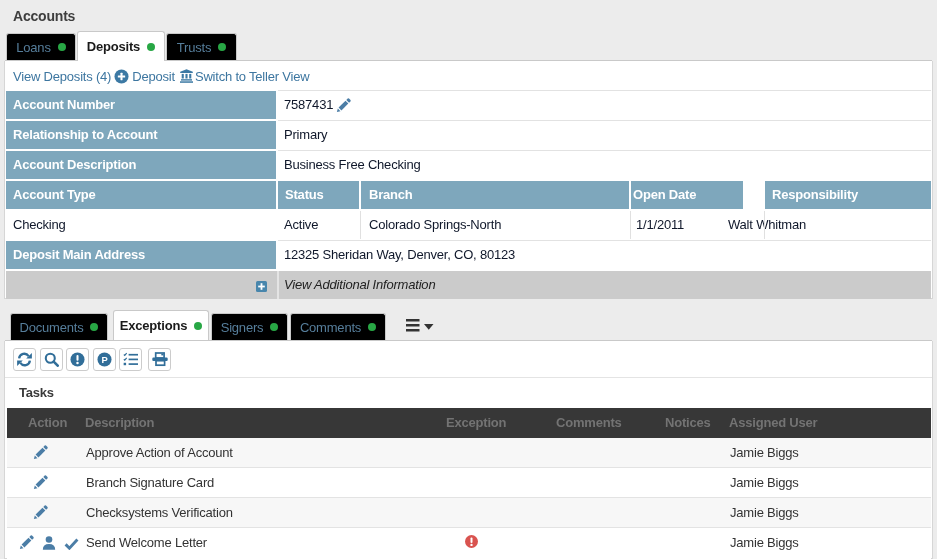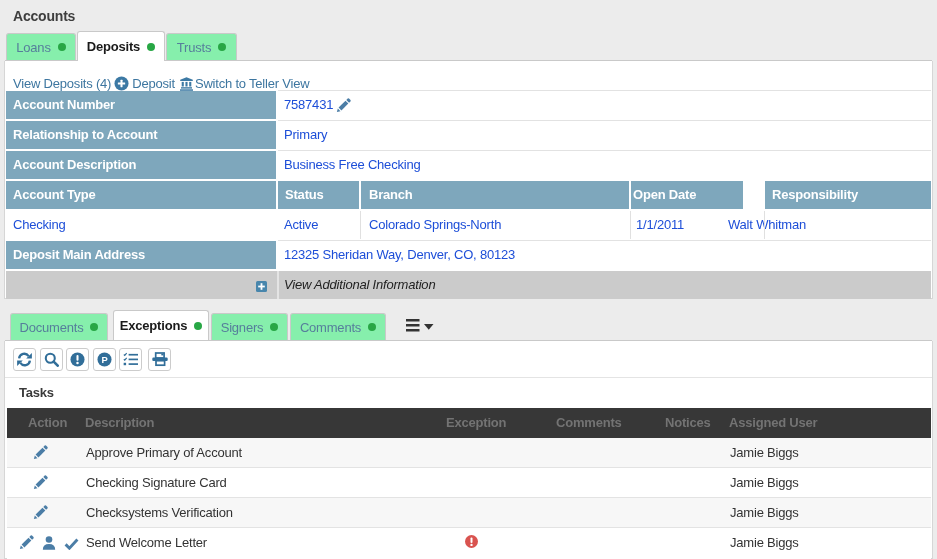--- a/index.html
+++ b/index.html
@@ -1,42 +1,42 @@
 <!DOCTYPE html>
 <html><head>
 <meta charset="utf-8">
 <style>
 *{margin:0;padding:0;box-sizing:border-box}
 html,body{width:937px;height:559px}
 body{position:relative;background:#ececec;font-family:"Liberation Sans",sans-serif;font-size:13px;color:#333;overflow:hidden;letter-spacing:-0.2px}
 .abs{position:absolute}
 .dot{width:8px;height:8px;border-radius:50%;background:#28a745;display:inline-block;flex:0 0 auto}
-.tab{position:absolute;display:flex;align-items:center;justify-content:center;gap:7px;background:#86efac;border:1px solid #c9c9c9;border-bottom:none;border-radius:3px 3px 0 0;color:#567e9b}
+.tab{position:absolute;display:flex;align-items:center;justify-content:center;gap:7px;background:#000000;border:1px solid #c9c9c9;border-bottom:none;border-radius:3px 3px 0 0;color:#567e9b}
 .tab.active{background:#fff;font-weight:bold;color:#1a1a1a}
 .lbl{position:absolute;height:28px;line-height:28px;background:#7ea7bc;color:#fff;font-weight:bold;padding-left:7px;white-space:nowrap;overflow:hidden}
-.val{position:absolute;height:28px;line-height:28px;padding-left:6px;color:#1d4ed8;white-space:nowrap}
+.val{position:absolute;height:28px;line-height:28px;padding-left:6px;color:#0f172a;white-space:nowrap}
 .hline{position:absolute;height:1px;background:#e2e2e2}
 .vline{position:absolute;width:1px;background:#e0e0e0}
 .btn{position:absolute;width:23px;height:23px;border:1px solid #ccc;border-radius:3px;background:#fff;display:flex;align-items:center;justify-content:center}
 .hdrtxt{position:absolute;line-height:30px;font-weight:bold;color:#737373;white-space:nowrap}
 .rowtxt{position:absolute;line-height:29px;color:#333;white-space:nowrap}
 </style>
 </head>
 <body>
 
 <div class="abs" style="left:13px;top:8px;font-size:14px;font-weight:bold;color:#3e3e3e;line-height:16px">Accounts</div>
 
 <div class="tab" style="left:6px;top:33px;width:70px;height:27px">Loans <span class="dot"></span></div>
 <div class="tab" style="left:166px;top:33px;width:71px;height:27px">Trusts <span class="dot"></span></div>
 <div class="abs" style="left:5px;top:60px;width:927px;height:1px;background:#c9c9c9"></div>
 <div class="tab active" style="left:77px;top:31px;width:88px;height:30px">Deposits <span class="dot"></span></div>
 
 <div class="abs" style="left:4px;top:61px;width:929px;height:238px;background:#fff;border:1px solid #d6d6d6;border-top:none"></div>
 
-<div class="abs" style="left:13px;top:61px;height:30px;display:flex;align-items:flex-end;color:#3d76a0">
+<div class="abs" style="left:13px;top:61px;height:30px;display:flex;align-items:center;color:#3d76a0">
 <span>View Deposits (4)</span>
 <span style="width:3px"></span>
 <svg width="15" height="15" viewBox="0 0 16 16">
       <circle cx="8" cy="8" r="7.5" fill="#3c79a4"></circle>
       <rect x="4.1" y="6.9" width="7.8" height="2.2" rx=".4" fill="#fff"></rect>
       <rect x="6.9" y="4.1" width="2.2" height="7.8" rx=".4" fill="#fff"></rect>
     </svg>
 <span style="width:3px"></span>
 <span>Deposit</span>
 <span style="width:5px"></span>
@@ -184,29 +184,29 @@
 <div class="abs" style="left:7px;top:438px;width:924px;height:30px;background:#f7f7f7;border-bottom:1px solid #e3e3e3"></div>
 <div class="abs" style="left:7px;top:468px;width:924px;height:30px;background:#fff;border-bottom:1px solid #e3e3e3"></div>
 <div class="abs" style="left:7px;top:498px;width:924px;height:30px;background:#f7f7f7;border-bottom:1px solid #e3e3e3"></div>
 <div class="abs" style="left:7px;top:528px;width:924px;height:31px;background:#fff"></div>
 
 <svg class="abs" style="left:33px;top:445px" width="15" height="15" viewBox="0 0 15 15" fill="#4b7da6">
     <path d="M0.9 14.1 L1.8 10.5 L4.5 13.2 Z"></path>
     <path d="M2.6 9.6 L9.5 2.7 L12.3 5.5 L5.4 12.4 Z"></path>
     <path d="M10.3 1.9 L11.7 0.5 Q12.3 0 13 0.5 L14.5 2 Q15 2.7 14.5 3.3 L13.1 4.7 Z"></path>
   </svg>
-<div class="rowtxt" style="left:86px;top:438px">Approve Primary of Account</div>
+<div class="rowtxt" style="left:86px;top:438px">Approve Action of Account</div>
 <div class="rowtxt" style="left:730px;top:438px">Jamie Biggs</div>
 
 <svg class="abs" style="left:33px;top:475px" width="15" height="15" viewBox="0 0 15 15" fill="#4b7da6">
     <path d="M0.9 14.1 L1.8 10.5 L4.5 13.2 Z"></path>
     <path d="M2.6 9.6 L9.5 2.7 L12.3 5.5 L5.4 12.4 Z"></path>
     <path d="M10.3 1.9 L11.7 0.5 Q12.3 0 13 0.5 L14.5 2 Q15 2.7 14.5 3.3 L13.1 4.7 Z"></path>
   </svg>
-<div class="rowtxt" style="left:86px;top:468px">Checking Signature Card</div>
+<div class="rowtxt" style="left:86px;top:468px">Branch Signature Card</div>
 <div class="rowtxt" style="left:730px;top:468px">Jamie Biggs</div>
 
 <svg class="abs" style="left:33px;top:505px" width="15" height="15" viewBox="0 0 15 15" fill="#4b7da6">
     <path d="M0.9 14.1 L1.8 10.5 L4.5 13.2 Z"></path>
     <path d="M2.6 9.6 L9.5 2.7 L12.3 5.5 L5.4 12.4 Z"></path>
     <path d="M10.3 1.9 L11.7 0.5 Q12.3 0 13 0.5 L14.5 2 Q15 2.7 14.5 3.3 L13.1 4.7 Z"></path>
   </svg>
 <div class="rowtxt" style="left:86px;top:498px">Checksystems Verification</div>
 <div class="rowtxt" style="left:730px;top:498px">Jamie Biggs</div>
 

